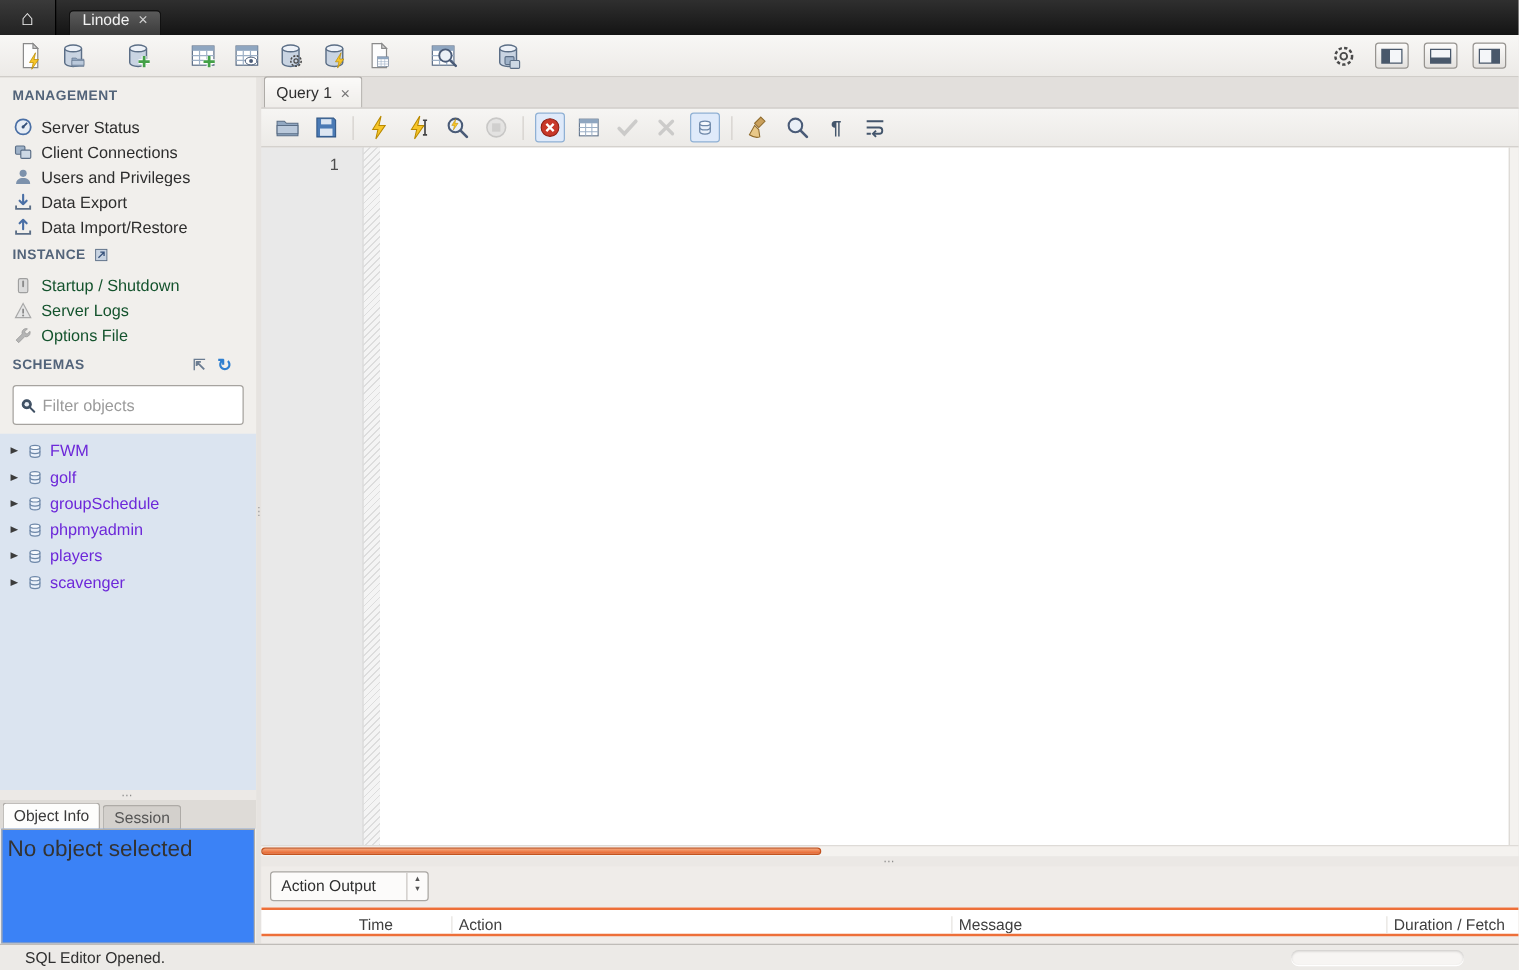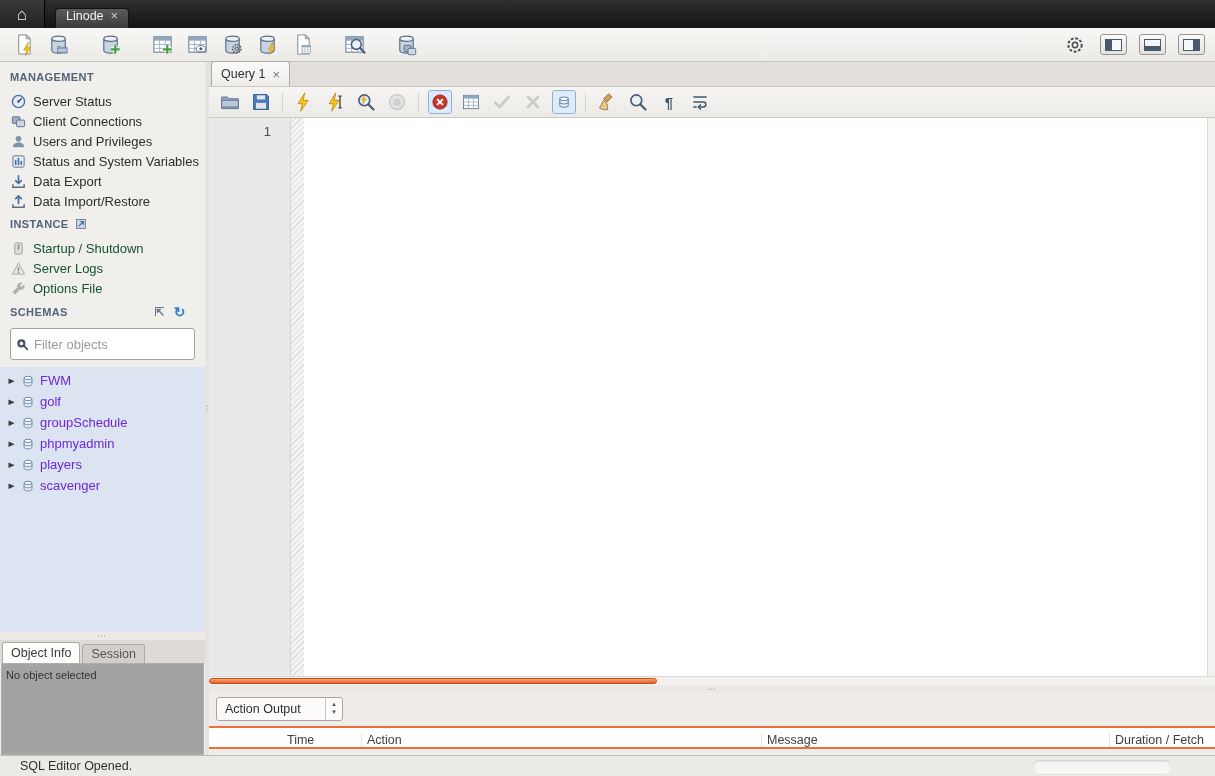--- a/index.html
+++ b/index.html
@@ -48,21 +48,21 @@
   .schema-list{flex:1;background:#dbe4f0;overflow:hidden;padding-top:3px}
   .schema-item{height:21px;display:flex;align-items:center;gap:5px;padding-left:7px;cursor:default}
   .expander{font-size:8px;color:#3c3c3c;width:9px;text-align:center;transform:scaleY(.9)}
   .schema-item svg{width:14px;height:14px}
   .schema-label{font-size:13px;color:#6d28d9}
   .sb-splitter{height:8px;display:flex;align-items:center;justify-content:center;color:#8a8a8a;font-size:9px;letter-spacing:2px;background:#ece9e6}
   .info-tabs{height:23px;background:#dedbd7;display:flex;align-items:flex-end;padding-left:2px;gap:2px}
   .info-tab{height:21px;padding:0 8px;display:flex;align-items:center;font-size:12.5px;border:1px solid #aeaba7;border-bottom:none;border-radius:3px 3px 0 0;color:#3a3a3a}
   .info-tab.active{background:#fdfdfc}
   .info-tab:not(.active){background:#d3d0cc;color:#555;height:19px}
-  .info-panel{flex:0 0 92px;background:#a3a3a3;border:1px solid #b1aeaa;margin:0 1px;padding:5px 4px;font-size:11px;color:#333}
+  .info-panel{flex:0 0 92px;background:#3b82f6;border:1px solid #b1aeaa;margin:0 1px;padding:5px 4px;font-size:18px;color:#333}
 
   
   .v-splitter{width:4px;background:#e6e3e0;display:flex;align-items:center;justify-content:center;color:#999;font-size:9px}
 
   
   .main{flex:1;display:flex;flex-direction:column;min-width:0;background:#e7e4e1}
   .query-tabbar{height:25px;flex:0 0 auto;display:flex;align-items:flex-end;padding-left:2px;background:#e2dfdc;border-bottom:1px solid #c9c6c2}
   .query-tab{height:23px;padding:12px 9px;display:flex;align-items:center;gap:7px;background:linear-gradient(#fbfaf9,#efedea);border:1px solid #aeaba7;border-bottom:none;border-radius:3px 3px 0 0;font-size:12.5px;color:#2f2f2f}
   .tab-close{color:#777;font-size:13px;line-height:1}
   .sql-toolbar{height:31px;flex:0 0 auto;background:linear-gradient(#f6f5f3,#eceae7);border-bottom:1px solid #cdcac6;display:flex;align-items:center;padding:0 9px;gap:7px}
@@ -312,26 +312,20 @@
         <span class="nav-label">Client Connections</span>
       </div>
       <div class="nav-item">
         <svg viewBox="0 0 16 16">
             <use href="#sym-user"></use>
           </svg>
         <span class="nav-label">Users and Privileges</span>
       </div>
       <div class="nav-item">
         <svg viewBox="0 0 16 16">
-            <use href="#sym-vars"></use>
-          </svg>
-        <span class="nav-label">Status and System Variables</span>
-      </div>
-      <div class="nav-item">
-        <svg viewBox="0 0 16 16">
             <use href="#sym-export"></use>
           </svg>
         <span class="nav-label">Data Export</span>
       </div>
       <div class="nav-item">
         <svg viewBox="0 0 16 16">
             <use href="#sym-import"></use>
           </svg>
         <span class="nav-label">Data Import/Restore</span>
       </div>

